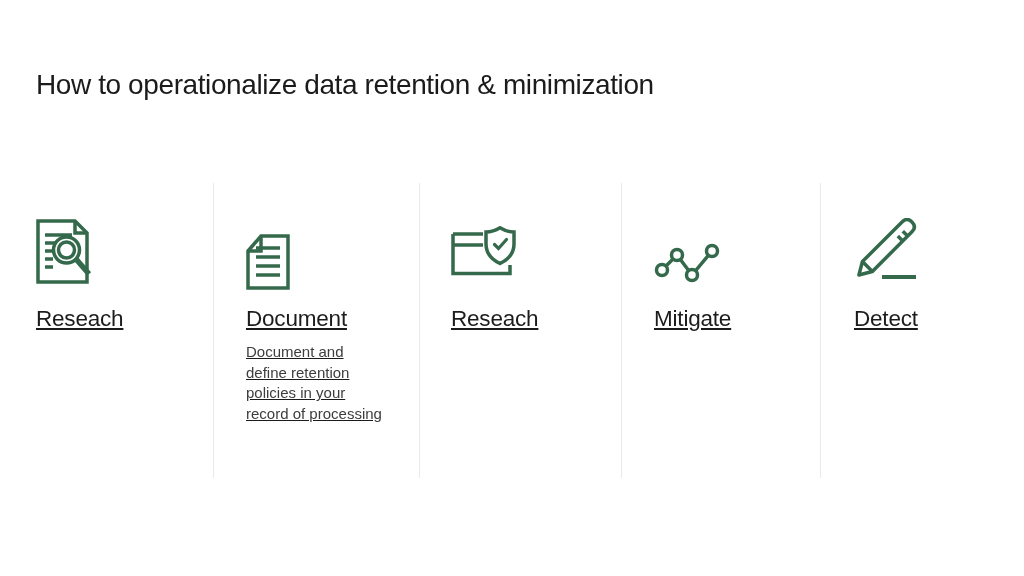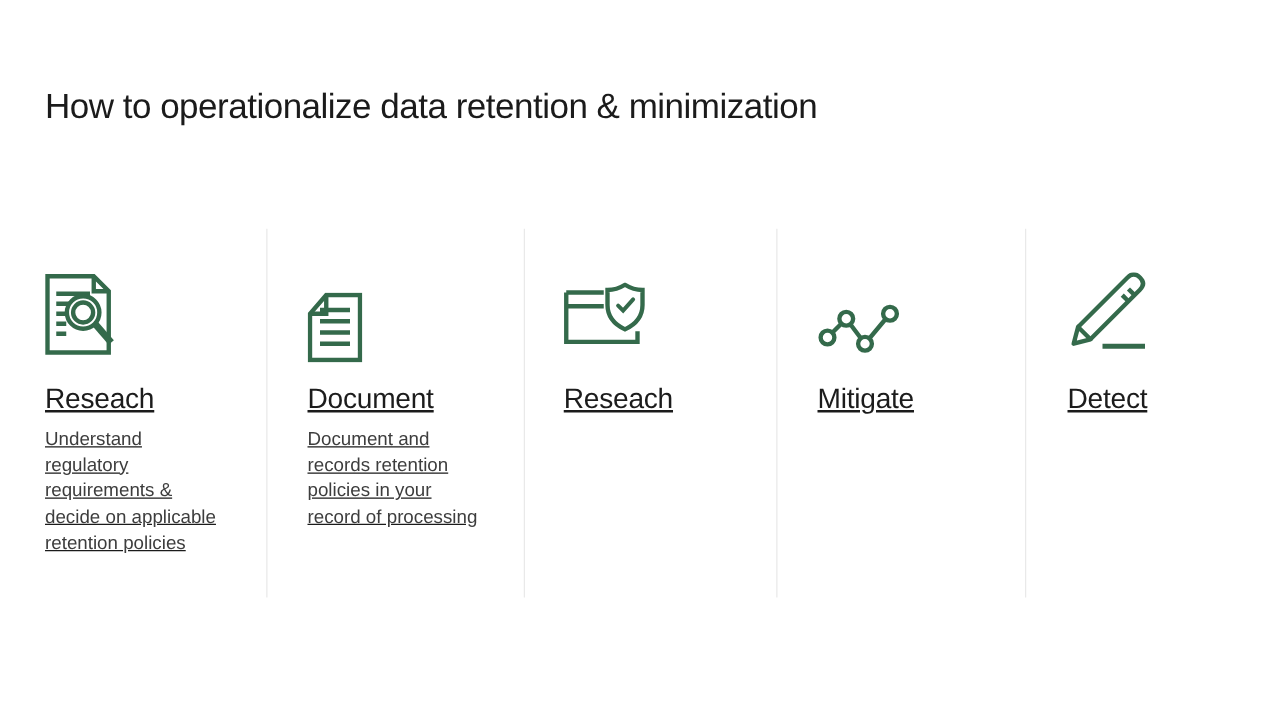--- a/index.html
+++ b/index.html
@@ -82,41 +82,36 @@
           <path d="M9 24 H36"></path>
           <path d="M9 32 H17"></path>
           <path d="M9 40 H17"></path>
           <path d="M9 48 H17"></path>
           <circle cx="30.5" cy="31" r="13" fill="#ffffff"></circle>
           <circle cx="30.5" cy="31" r="8"></circle>
           <path d="M40 40 L53 55" stroke-width="5.5"></path>
         </svg>
       </div>
       <div class="step-title">Reseach</div>
-      <div class="step-desc">Understand
-regulatory
-requirements &amp;
-decide on applicable
-retention policies</div>
     </div>
 
     <div class="step c2">
       <div class="icon-slot">
         <svg class="mb0" width="44" height="56" viewBox="0 0 44 56" fill="none" stroke="currentColor" stroke-width="3.5" stroke-linejoin="miter">
           <path d="M15 2 H42 V54 H2 V17 Z"></path>
           <path d="M15 2 V17 H2"></path>
           <path d="M10 14 H34"></path>
           <path d="M10 23 H34"></path>
           <path d="M10 32 H34"></path>
           <path d="M10 41 H34"></path>
         </svg>
       </div>
       <div class="step-title">Document</div>
       <div class="step-desc">Document and
-records retention
+define retention
 policies in your
 record of processing</div>
     </div>
 
     <div class="step c3">
       <div class="icon-slot">
         <svg class="mb13" width="68" height="51" viewBox="0 0 68 51" fill="none" stroke="currentColor" stroke-width="3.5" stroke-linejoin="miter">
           <path d="M2 8 H32"></path>
           <path d="M2 19 H32"></path>
           <path d="M2 8 V47.5 H59 V39"></path>

